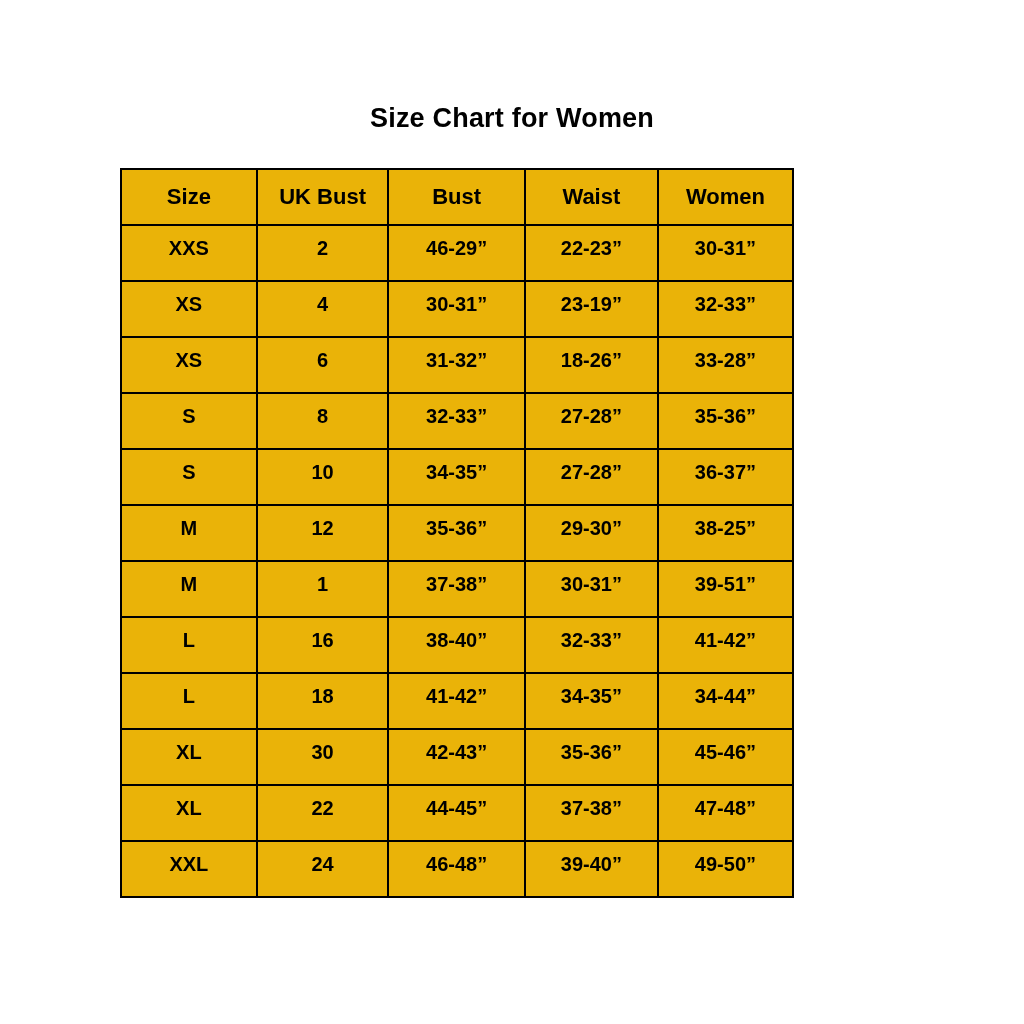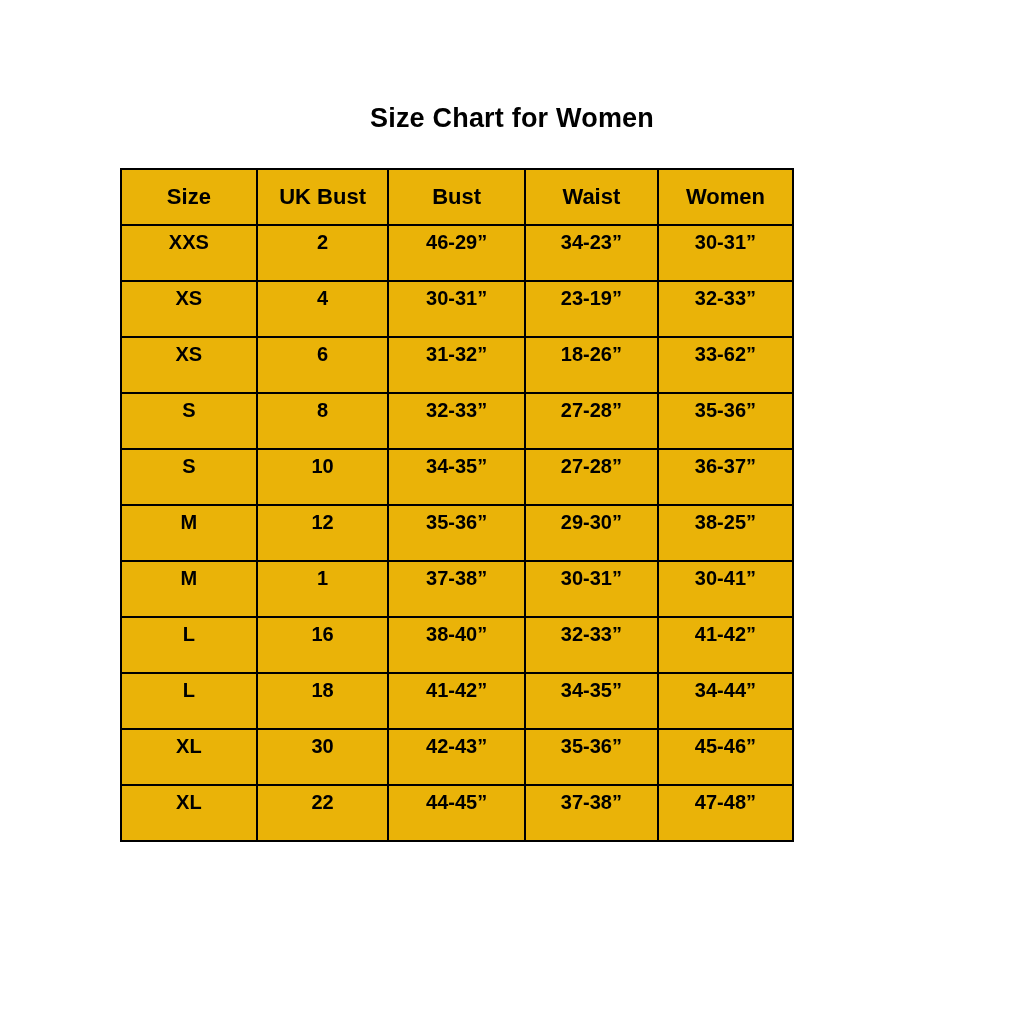--- a/index.html
+++ b/index.html
@@ -44,21 +44,21 @@
   }
   table.size-chart th {
     height: 52px;
     font-size: 22px;
     vertical-align: middle;
   }
   table.size-chart td {
     height: 56px;
     font-size: 20px;
     vertical-align: top;
-    padding-top: 5px;
+    padding-top: 11px;
     box-sizing: border-box;
   }
   col.c0 { width: 20.2%; }
   col.c1 { width: 19.6%; }
   col.c2 { width: 20.3%; }
   col.c3 { width: 19.8%; }
   col.c4 { width: 20.1%; }
 </style>
 </head>
 <body>
@@ -81,36 +81,36 @@
           <th>Bust</th>
           <th>Waist</th>
           <th>Women</th>
         </tr>
       </thead>
     <tbody>
         <tr>
           <td>XXS</td>
           <td>2</td>
           <td>46-29”</td>
-          <td>34-23”</td>
+          <td>22-23”</td>
           <td>30-31”</td>
         </tr>
         <tr>
           <td>XS</td>
           <td>4</td>
           <td>30-31”</td>
           <td>23-19”</td>
           <td>32-33”</td>
         </tr>
         <tr>
           <td>XS</td>
           <td>6</td>
           <td>31-32”</td>
           <td>18-26”</td>
-          <td>33-62”</td>
+          <td>33-28”</td>
         </tr>
         <tr>
           <td>S</td>
           <td>8</td>
           <td>32-33”</td>
           <td>27-28”</td>
           <td>35-36”</td>
         </tr>
         <tr>
           <td>S</td>
@@ -124,21 +124,21 @@
           <td>12</td>
           <td>35-36”</td>
           <td>29-30”</td>
           <td>38-25”</td>
         </tr>
         <tr>
           <td>M</td>
           <td>1</td>
           <td>37-38”</td>
           <td>30-31”</td>
-          <td>30-41”</td>
+          <td>39-51”</td>
         </tr>
         <tr>
           <td>L</td>
           <td>16</td>
           <td>38-40”</td>
           <td>32-33”</td>
           <td>41-42”</td>
         </tr>
         <tr>
           <td>L</td>
@@ -154,15 +154,22 @@
           <td>35-36”</td>
           <td>45-46”</td>
         </tr>
         <tr>
           <td>XL</td>
           <td>22</td>
           <td>44-45”</td>
           <td>37-38”</td>
           <td>47-48”</td>
         </tr>
+        <tr>
+          <td>XXL</td>
+          <td>24</td>
+          <td>46-48”</td>
+          <td>39-40”</td>
+          <td>49-50”</td>
+        </tr>
       </tbody>
   </table>
 </div>
 
 </body></html>

